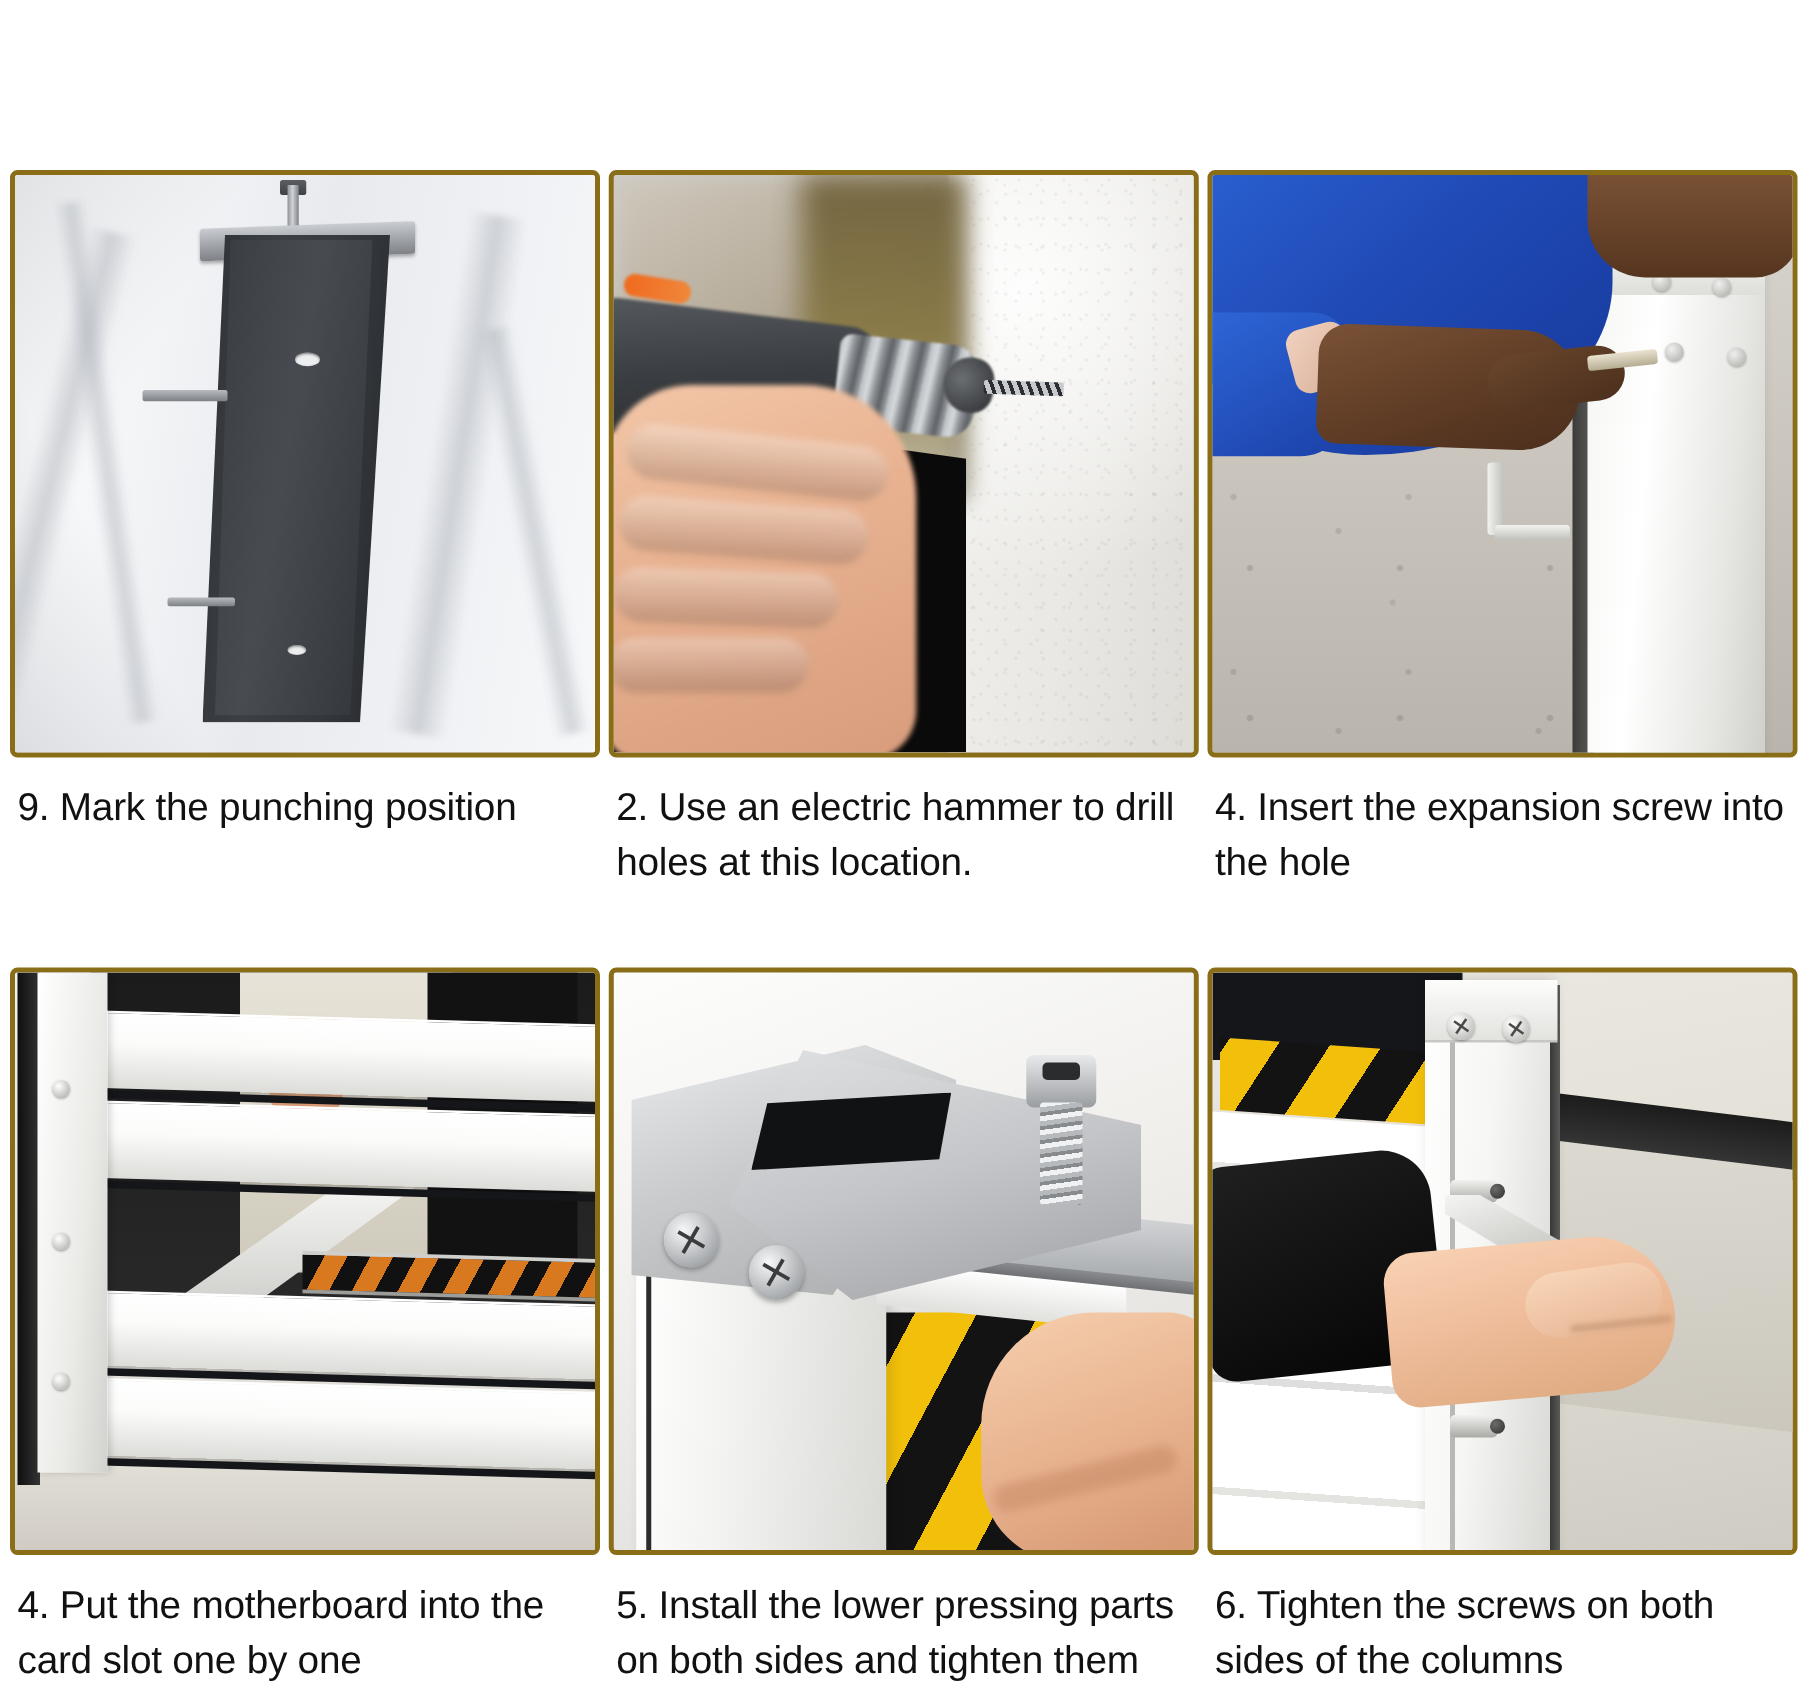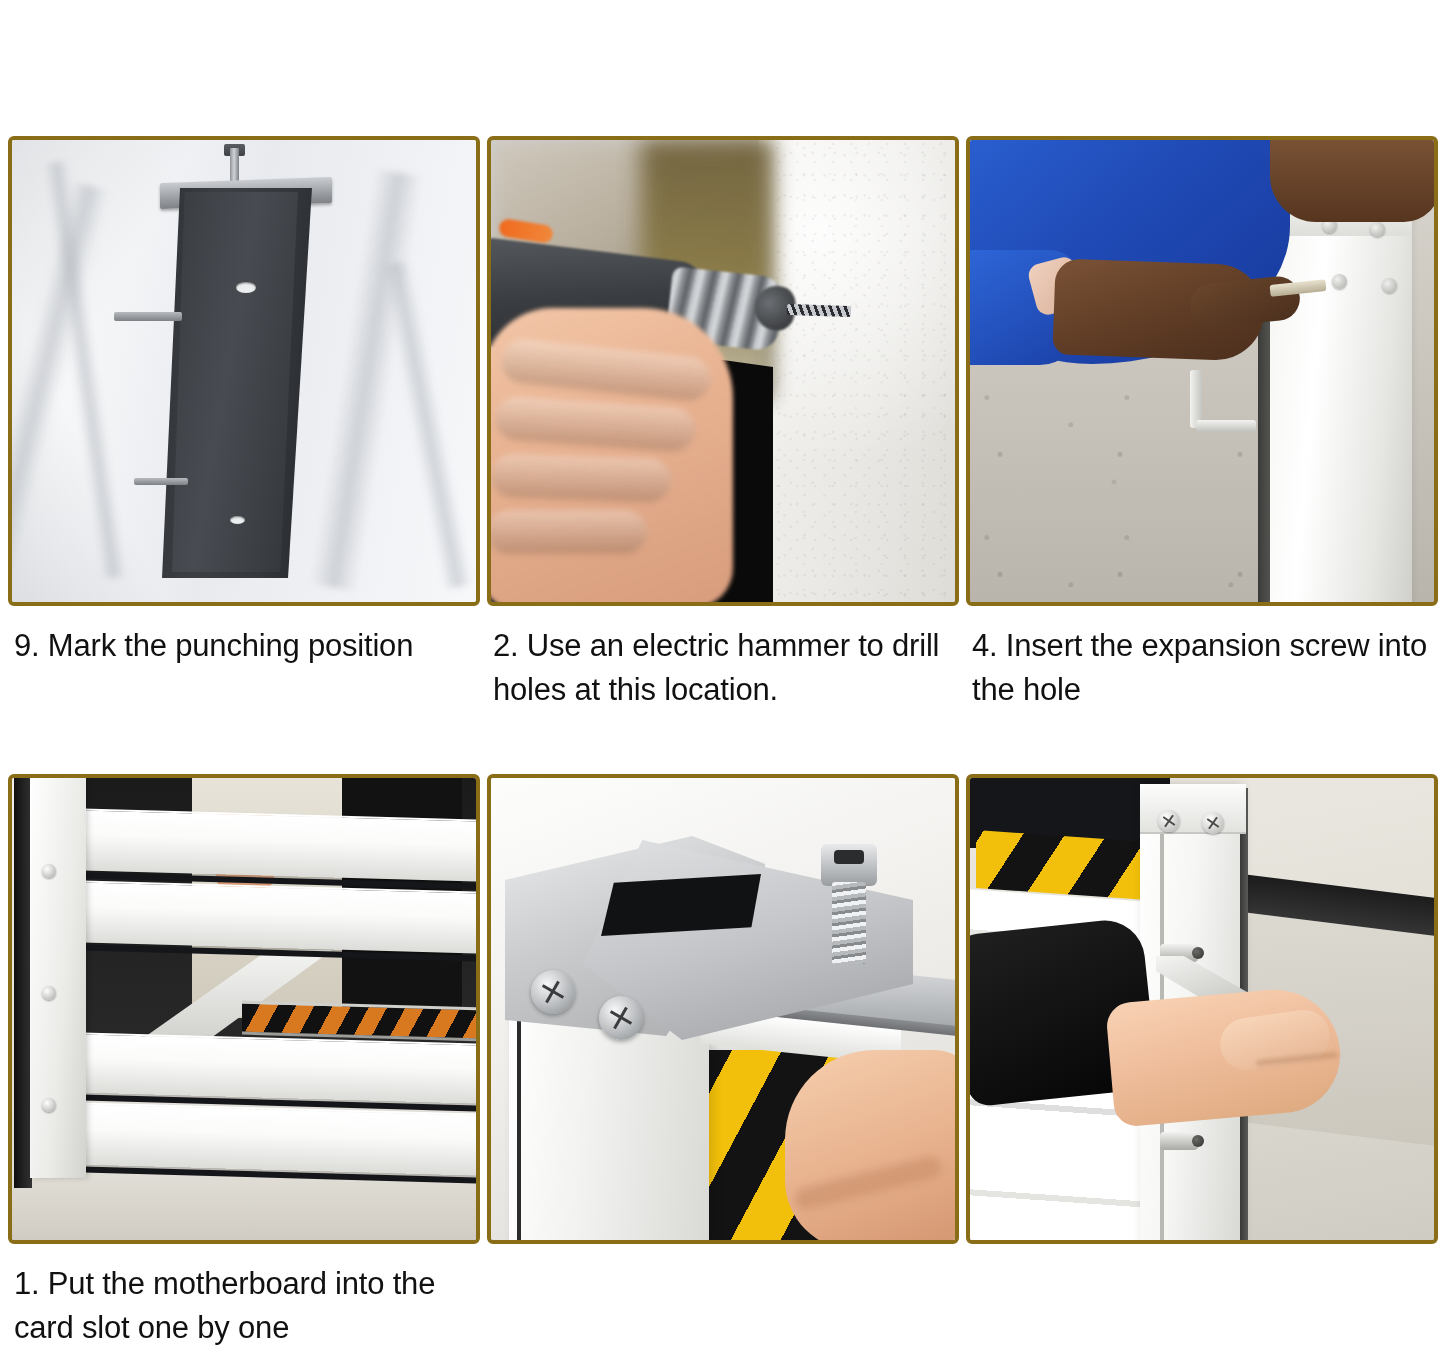--- a/index.html
+++ b/index.html
@@ -788,21 +788,21 @@
           <div class="p4-groove g1"></div>
           <div class="p4-board b2"></div>
           <div class="p4-groove g2"></div>
           <div class="p4-postdark"></div>
           <div class="p4-post"></div>
           <div class="p4-postscrew ps1"></div>
           <div class="p4-postscrew ps2"></div>
           <div class="p4-postscrew ps3"></div>
         </div>
       </div>
-      <div class="caption">1. Put the motherboard into the card slot one by one</div>
+      <div class="caption">4. Put the motherboard into the card slot one by one</div>
     </div>
 
     <div class="cell row2">
       <div class="photo">
         <div class="inner">
           <div class="p5-bg"></div>
           <div class="p5-hazardtop"></div>
           <div class="p5-hazard"></div>
           <div class="p5-column"></div>
           <div class="p5-colline"></div>
@@ -815,20 +815,21 @@
           <div class="p5-plate"></div>
           <div class="p5-platehole"></div>
           <div class="p5-bolt">
             <div class="head"></div>
               <div class="shaft"></div>
           </div>
           <div class="p5-screwA"></div>
           <div class="p5-screwB"></div>
         </div>
       </div>
+      <div class="caption">5. Install the lower pressing parts on both sides and tighten them</div>
     </div>
 
     <div class="cell row2">
       <div class="photo">
         <div class="inner">
           <div class="p6-wall"></div>
           <div class="p6-skirt"></div>
           <div class="p6-skirt2"></div>
           <div class="p6-darkback"></div>
           <div class="p6-hazard"></div>
@@ -841,16 +842,17 @@
           <div class="p6-tscrew t2"></div>
           <div class="p6-sidescrew ss1"></div>
           <div class="p6-sidescrew ss2"></div>
           <div class="p6-wrench"></div>
           <div class="p6-sleeve"></div>
           <div class="p6-hand"></div>
           <div class="p6-thumb"></div>
           <div class="p6-fingercrease"></div>
         </div>
       </div>
+      <div class="caption">6. Tighten the screws on both sides of the columns</div>
     </div>
 
   </div>
 </div>
 
 </body></html>

